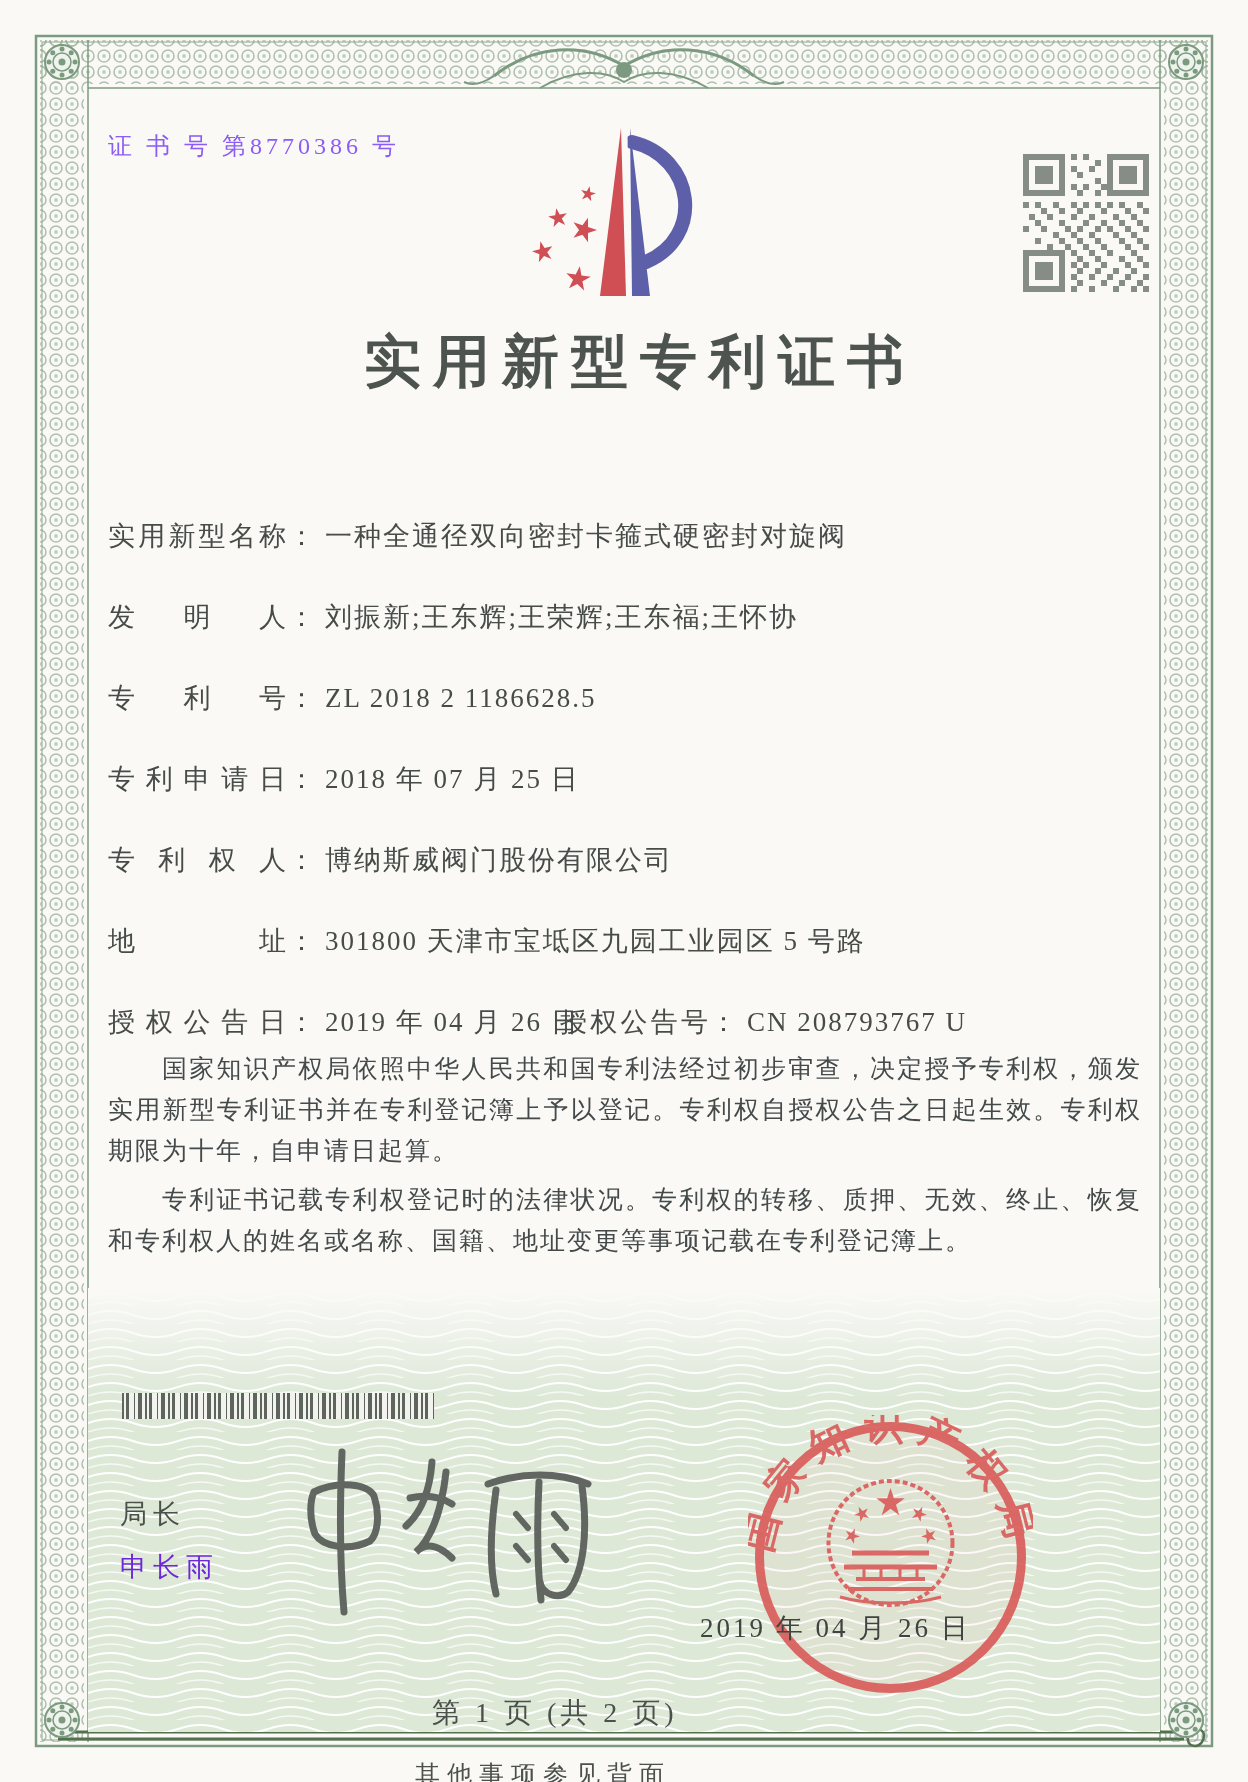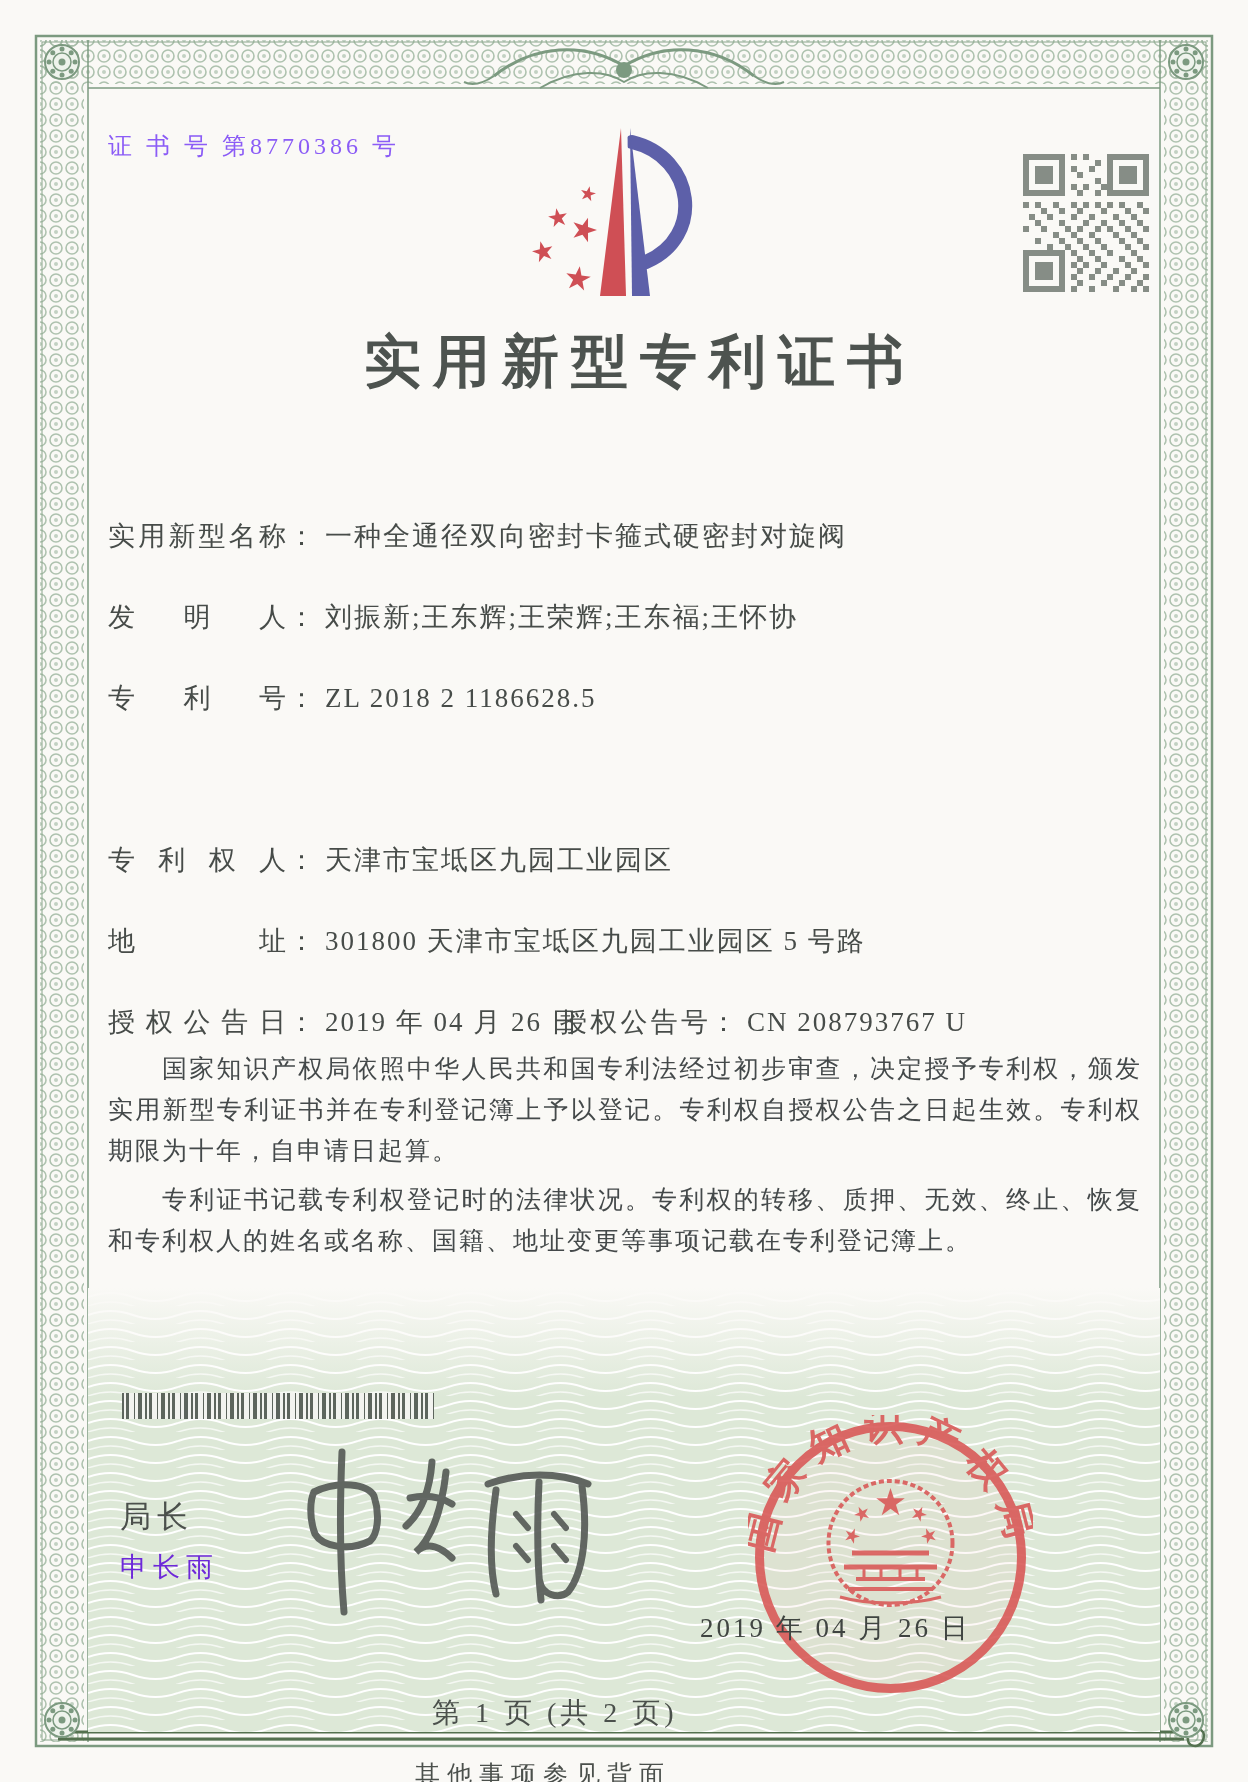--- a/index.html
+++ b/index.html
@@ -13,21 +13,21 @@
   .lbl{display:inline-block;width:180px;text-align:justify;text-align-last:justify;vertical-align:top;}
   .colon{display:inline-block;margin-right:8px;}
   .grant2{position:absolute;left:452px;top:0;white-space:nowrap;}
   .grant2 .lbl{width:150px;}
   .paras{left:108px;top:1048px;width:1034px;font-size:25px;letter-spacing:2px;line-height:41px;
          text-align:justify;color:#44494a;}
   .paras p{margin:0 0 8px 0;text-indent:54px;}
   .barcode{left:122px;top:1393px;width:312px;height:26px;
     background:repeating-linear-gradient(90deg,#5d655d 0 2px,#f2f3ef 2px 4px,#5d655d 4px 7px,
      #f2f3ef 7px 12px,#5d655d 12px 13px,#f2f3ef 13px 16px,#5d655d 16px 20px,#f2f3ef 20px 23px);}
-  .director-title{left:120px;top:1496px;font-size:31px;letter-spacing:6px;color:#4b504c;text-align:center;}
+  .director-title{left:120px;top:1496px;font-size:27px;letter-spacing:6px;color:#4b504c;text-align:center;}
   .director-name{left:120px;top:1549px;font-size:27px;letter-spacing:6px;color:#6d28d9;}
   .seal-date{left:700px;top:1610px;font-size:27px;letter-spacing:3px;color:#3f4441;z-index:6;}
   .footer{left:432px;top:1694px;font-size:28px;letter-spacing:4px;color:#4b504c;}
   .back-note{left:415px;top:1758px;font-size:25px;letter-spacing:7px;color:#4b504c;}
   svg{display:block;}
   .z1{z-index:1}.z2{z-index:2}.z3{z-index:3}.z5{z-index:5}
 </style>
 </head>
 <body>
 
@@ -136,22 +136,25 @@
 
   <div class="abs z2 row" style="top:518px">
     <span class="lbl">实用新型名称</span><span class="colon">：</span><span>一种全通径双向密封卡箍式硬密封对旋阀</span>
   </div>
   <div class="abs z2 row" style="top:599px">
     <span class="lbl">发明人</span><span class="colon">：</span><span>刘振新;王东辉;王荣辉;王东福;王怀协</span>
   </div>
   <div class="abs z2 row" style="top:680px">
     <span class="lbl">专利号</span><span class="colon">：</span><span>ZL 2018 2 1186628.5</span>
   </div>
+  <div class="abs z2 row" style="top:761px">
+    <span class="lbl">专利申请日</span><span class="colon">：</span><span>2018 年 07 月 25 日</span>
+  </div>
   <div class="abs z2 row" style="top:842px">
-    <span class="lbl">专利权人</span><span class="colon">：</span><span>天津市宝坻区九园工业园区</span>
+    <span class="lbl">专利权人</span><span class="colon">：</span><span>博纳斯威阀门股份有限公司</span>
   </div>
   <div class="abs z2 row" style="top:923px">
     <span class="lbl">地址</span><span class="colon">：</span><span>301800 天津市宝坻区九园工业园区 5 号路</span>
   </div>
   <div class="abs z2 row" style="top:1004px">
     <span class="lbl">授权公告日</span><span class="colon">：</span><span>2019 年 04 月 26 日</span>
     <span class="grant2">
       <span class="lbl">授权公告号</span><span class="colon">：</span><span>CN 208793767 U</span>
     </span>
   </div>

